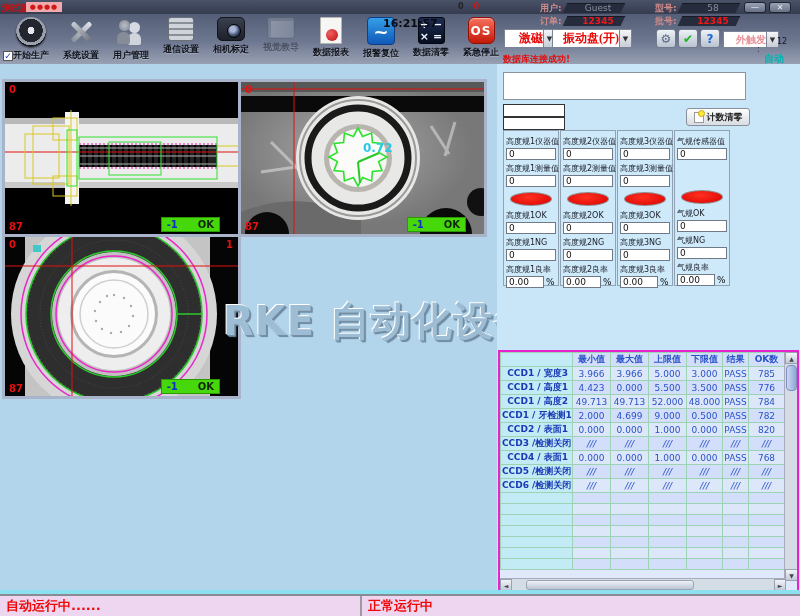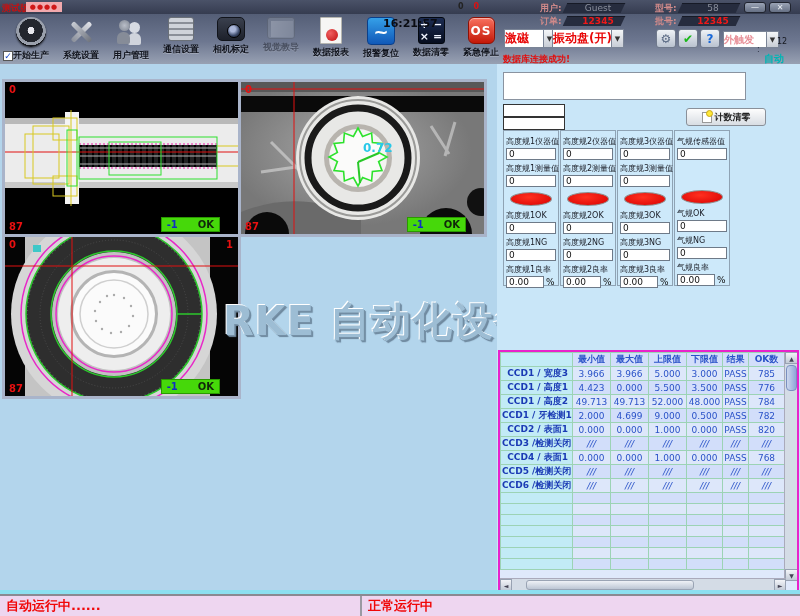--- a/index.html
+++ b/index.html
@@ -67,21 +67,21 @@
 
   
   .info-row { position:absolute; height:12px; display:flex; align-items:center; }
   .info-label { color:#d08a8a; font-weight:bold; font-size:9px; margin-right:3px; }
   .info-field { width:58px; height:10px; background:#262c3e; transform:skewX(-25deg);
     border-top:1px solid #161a26; }
   .info-val { position:absolute; left:32px; width:52px; text-align:center; font-size:9px; }
   .val-gray { color:#8a8f9c; } .val-red { color:#f01818; font-weight:bold; }
   #clock { position:absolute; left:383px; top:17px; font-size:11px; color:#0a0c12; font-weight:bold; }
   .combo { position:absolute; display:flex; }
-  .combo-box { background:#fff; border:1px solid #7a8496; display:flex; align-items:center; justify-content:flex-start; }
+  .combo-box { background:#fff; border:1px solid #7a8496; display:flex; align-items:center; justify-content:flex-end; }
   .combo-text-red { color:#e80808; font-weight:bold; font-size:12px; white-space:nowrap; }
   .combo-text-pink { color:#e89098; font-weight:bold; font-size:10px; white-space:nowrap; }
   .combo-arrow { width:12px; background:linear-gradient(#f4f6f8,#c8cdd6); border:1px solid #7a8496; border-left:none;
     font-size:7px; color:#333; display:flex; align-items:center; justify-content:center; }
   .mini-btn { position:absolute; top:29px; width:20px; height:19px; border:1px solid #5c6activity678;
     border-radius:3px; background:linear-gradient(#eef2f6,#b9c2cf); display:flex; align-items:center; justify-content:center;
     font-size:12px; border:1px solid #707a8c; }
   #db-status { position:absolute; left:503px; top:53px; color:#e01010; font-size:9px; font-weight:bold; }
   #auto-dots { position:absolute; left:757px; top:46px; color:#2a3040; font-size:8px; line-height:7px; }
   #auto-label { position:absolute; left:764px; top:52px; color:#00b4b4; font-size:10px; font-weight:bold; }
@@ -97,21 +97,21 @@
 
   
   #watermark { position:absolute; left:223px; top:294px; font-size:40px; font-weight:bold; letter-spacing:1px;
     color:#9dbdd4; text-shadow:-1px -1px 0 #ffffff, 1px 1px 0 #7590a6, 2px 2px 1px #6c869c; white-space:nowrap; }
 
   
   #right-panel { position:absolute; left:497px; top:64px; width:303px; height:530px; background:#c9e6f8; }
   #big-box { position:absolute; left:6px; top:8px; width:243px; height:28px; background:#fff; border:1px solid #8a93a0; }
   #small-box1 { position:absolute; left:6px; top:40px; width:62px; height:13px; background:#fff; border:1px solid #333; }
   #small-box2 { position:absolute; left:6px; top:53px; width:62px; height:13px; background:#fff; border:1px solid #333; }
-  #count-clear-btn { position:absolute; left:189px; top:44px; width:80px; height:18px;
+  #count-clear-btn { position:absolute; left:189px; top:44px; width:64px; height:18px;
     background:linear-gradient(#fdfdfd,#d8dde3); border:1px solid #8a9099; border-radius:3px;
     display:flex; align-items:center; justify-content:center; font-size:9px; font-weight:bold; color:#222; }
   #count-clear-btn .ic { width:10px; height:11px; background:#fff; border:1px solid #999; margin-right:3px; position:relative; }
   #count-clear-btn .ic::after { content:""; position:absolute; right:-2px; top:-3px; width:5px; height:5px;
     border-radius:50%; background:#ffe838; border:1px solid #c8a818; }
   #gauge-columns { position:absolute; left:6px; top:66px; display:flex; gap:1px; }
   .gauge-col { width:56px; height:156px; background:#cde9fa; border:1px solid #8fa3b4; padding:2px 2px; }
   .g-label { font-size:8px; color:#1a1d26; margin-top:3px; white-space:nowrap; transform-origin:left; }
   .g-input { margin-top:1px; height:12px; background:#fff; border:1px solid #6e7a88; font-size:9px; color:#111;
     line-height:11px; padding-left:2px; }
@@ -238,21 +238,21 @@
   </div>
 
   <div id="clock">16:21:57</div>
   <div class="combo" style="left:504px; top:29px;">
     <div class="combo-box" style="width:40px; height:19px;">
         <span class="combo-text-red">激磁</span>
       </div>
     <div class="combo-arrow" style="height:19px;">▼</div>
   </div>
   <div class="combo" style="left:552px; top:29px;">
-    <div class="combo-box" style="width:60px; height:19px;">
+    <div class="combo-box" style="width:68px; height:19px;font-family:Liberation Serif, serif;">
         <span class="combo-text-red">振动盘(开)</span>
       </div>
     <div class="combo-arrow" style="height:19px;">▼</div>
   </div>
   <div class="mini-btn" style="left:656px;">
       <span style="color:#5a6a84;">⚙</span>
     </div>
   <div class="mini-btn" style="left:678px;">
       <span style="color:#18b818;">✔</span>
     </div>

